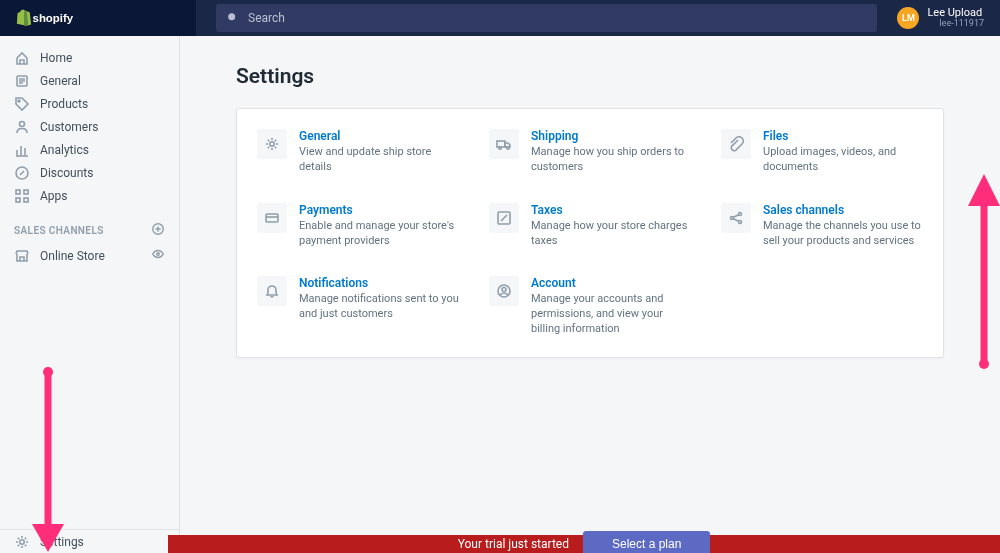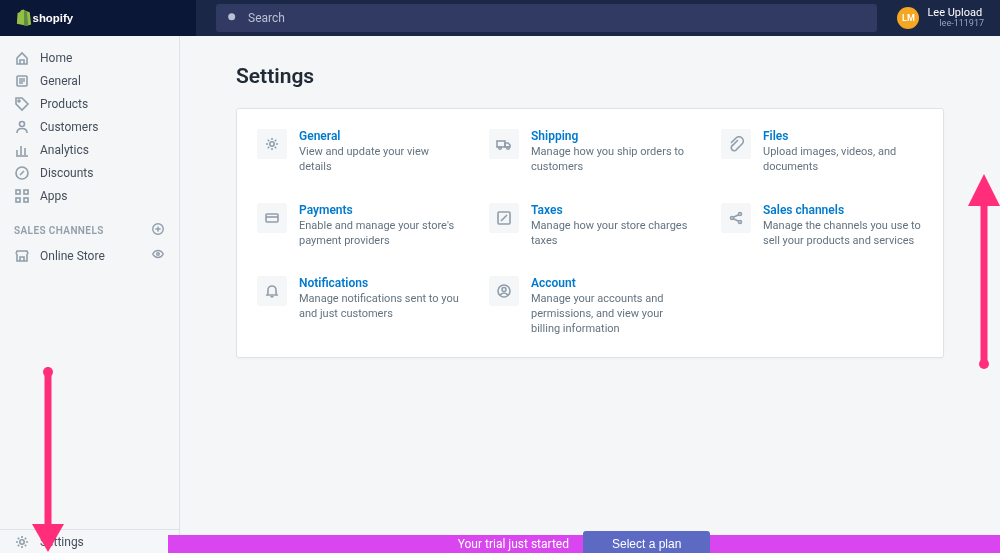--- a/index.html
+++ b/index.html
@@ -34,21 +34,21 @@
   .page-title { font-size: 21px; font-weight: 600; color: #212b36; margin-bottom: 20px; }
   .card { background: #fff; border: 1px solid #dfe3e8; border-radius: 3px; padding: 20px 10px; box-shadow: 0 1px 2px rgba(0,0,0,0.03); }
   .grid { display: grid; grid-template-columns: repeat(3, 1fr); gap: 28px 10px; }
   .tile { display: flex; gap: 12px; padding: 0 10px; }
   .tile-icon { width: 30px; height: 30px; background: #f4f6f8; border-radius: 3px; display: flex; align-items: center; justify-content: center; flex-shrink: 0; }
   .tile-icon svg { width: 16px; height: 16px; stroke: #919eab; fill: none; stroke-width: 1.6; }
   .tile-body { display: flex; flex-direction: column; }
   .tile-title { font-size: 12px; color: #007ace; font-weight: 600; margin-bottom: 2px; }
   .tile-desc { font-size: 11px; color: #637381; line-height: 1.35; }
   
-  .bottombar { position: absolute; left: 168px; right: 0; bottom: 0; height: 18px; background: #d946ef; display: flex; align-items: center; justify-content: center; gap: 14px; }
+  .bottombar { position: absolute; left: 168px; right: 0; bottom: 0; height: 18px; background: #b91c1c; display: flex; align-items: center; justify-content: center; gap: 14px; }
   .trial-text { color: #fff; font-size: 12px; }
   .select-plan { background: #5c6ac4; color: #fff; font-size: 12px; padding: 6px 29px; border: none; border-radius: 3px; cursor: pointer; }
   
   .arrow { position: absolute; pointer-events: none; }
   .arrow-down { left: 18px; top: 330px; width: 60px; height: 190px; }
   .arrow-up { left: 774px; top: 126px; width: 60px; height: 210px; }
 </style>
 </head>
 <body>
 
@@ -280,21 +280,21 @@
       <div class="card">
         <div class="grid" id="tiles">
             <div class="tile">
        <div class="tile-icon">
                 <svg viewBox="0 0 16 16">
                   <use href="#i-gear"></use>
                 </svg>
               </div>
        <div class="tile-body">
          <span class="tile-title">General</span>
-         <span class="tile-desc">View and update your view details</span>
+         <span class="tile-desc">View and update ship store details</span>
        </div>
      </div>
             <div class="tile">
        <div class="tile-icon">
                 <svg viewBox="0 0 16 16">
                   <use href="#i-truck"></use>
                 </svg>
               </div>
        <div class="tile-body">
          <span class="tile-title">Shipping</span>

